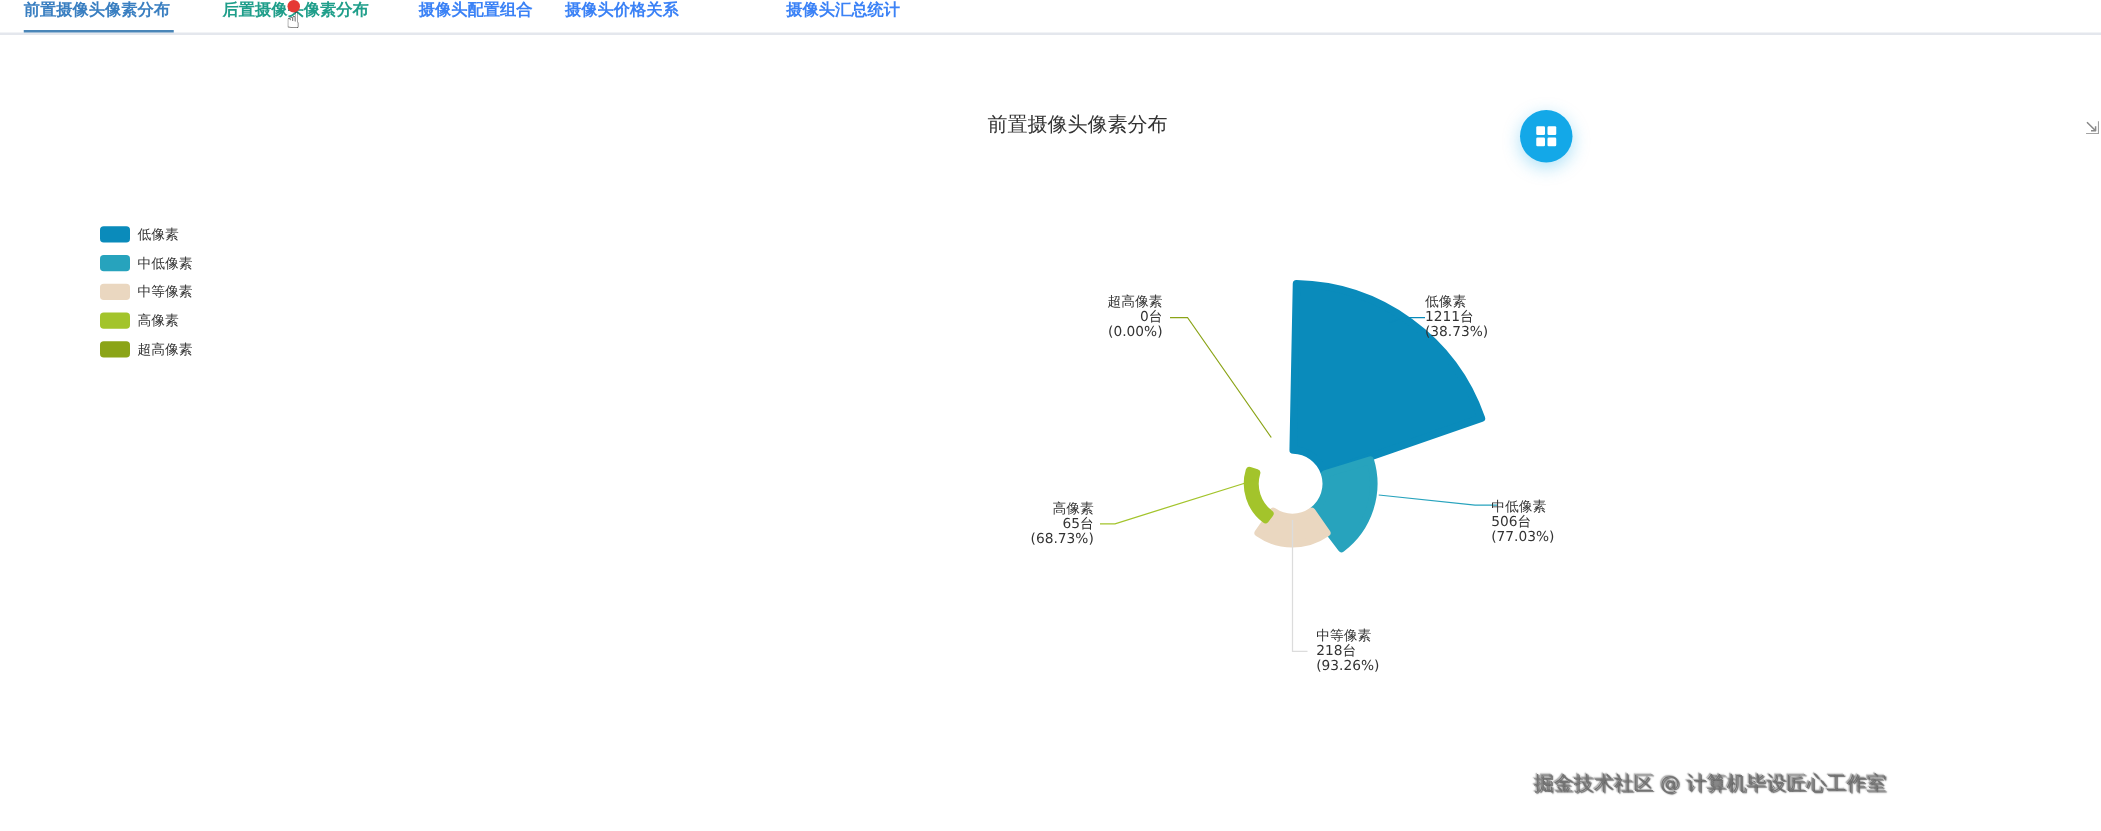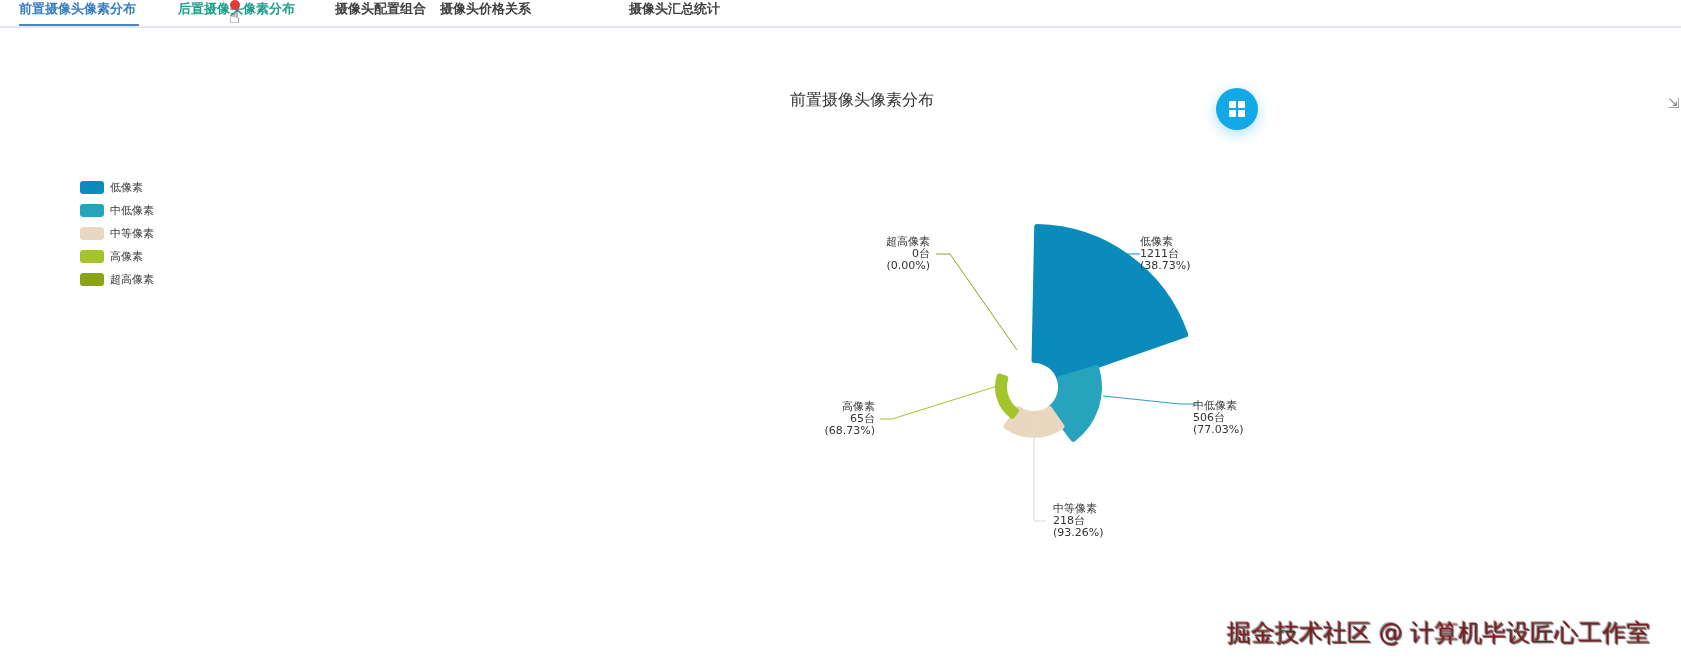--- a/index.html
+++ b/index.html
@@ -8,21 +8,21 @@
     background: #ffffff;
     font-family: "DejaVu Sans", "Liberation Sans", sans-serif;
     color: #333;
   }
   .tabs {
     position: absolute; left: 0; top: 0; width: 1681px; height: 26px;
     border-bottom: 2px solid #e4e7ed;
   }
   .tab {
     position: absolute; top: 0; height: 24px; line-height: 18px;
-    font-size: 13px; font-weight: bold; color: #404040; cursor: pointer; white-space: nowrap;
+    font-size: 13px; font-weight: bold; color: #3b82f6; cursor: pointer; white-space: nowrap;
   }
   .tab.active { color: #3a7fc1; }
   .tab.hover { color: #1f9e8a; }
   .tab-ink {
     position: absolute; left: 19px; top: 24px; width: 120px; height: 2px; background: #4a86b8;
   }
   .badge-dot {
     position: absolute; left: 230px; top: 0px; width: 10px; height: 10px; border-radius: 50%;
     background: #e53935;
   }
@@ -45,32 +45,32 @@
   .legend { position: absolute; left: 80px; top: 176px; }
   .legend-item {
     height: 23px; display: flex; align-items: center; cursor: pointer;
   }
   .legend-swatch { width: 24px; height: 13px; border-radius: 3px; margin-right: 6px; }
   .legend-label { font-size: 11px; color: #333; }
   svg.chart { position: absolute; left: 0; top: 0; }
   .lbl { position: absolute; font-size: 11px; line-height: 12px; color: #333; white-space: pre; }
   .lbl.right { text-align: right; }
   .watermark {
-    position: absolute; left: 1227px; top: 617px; font-size: 24px; color: #7f1d1d;
+    position: absolute; left: 1227px; top: 617px; font-size: 16px; color: #737373;
     text-shadow: 1px 1px 1px #555, -1px -1px 1px #999; letter-spacing: 0px; white-space: nowrap;
   }
 </style>
 </head>
 <body>
 
 <div class="tabs">
   <div class="tab active" style="left:19px">前置摄像头像素分布</div>
   <div class="tab hover" style="left:178px">后置摄像头像素分布</div>
   <div class="tab" style="left:335px">摄像头配置组合</div>
-  <div class="tab" style="left:440px">摄像头价格关系</div>
+  <div class="tab" style="left:452px">摄像头价格关系</div>
   <div class="tab" style="left:629px">摄像头汇总统计</div>
   <div class="tab-ink"></div>
 </div>
 <div class="badge-dot"></div>
 <div class="cursor">☝</div>
 
 <div class="chart-title">前置摄像头像素分布</div>
 
 <div class="grid-button">
   <div class="grid-icon">

